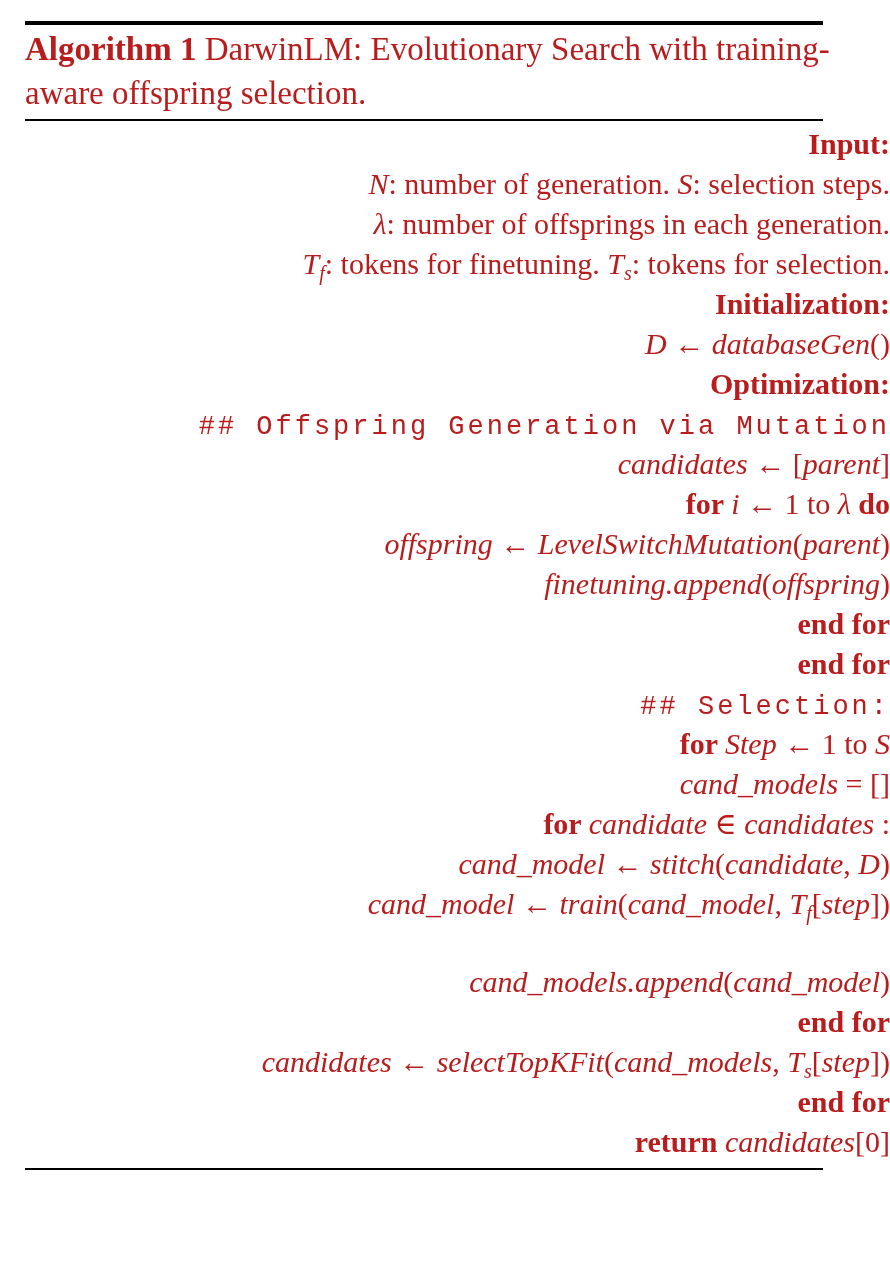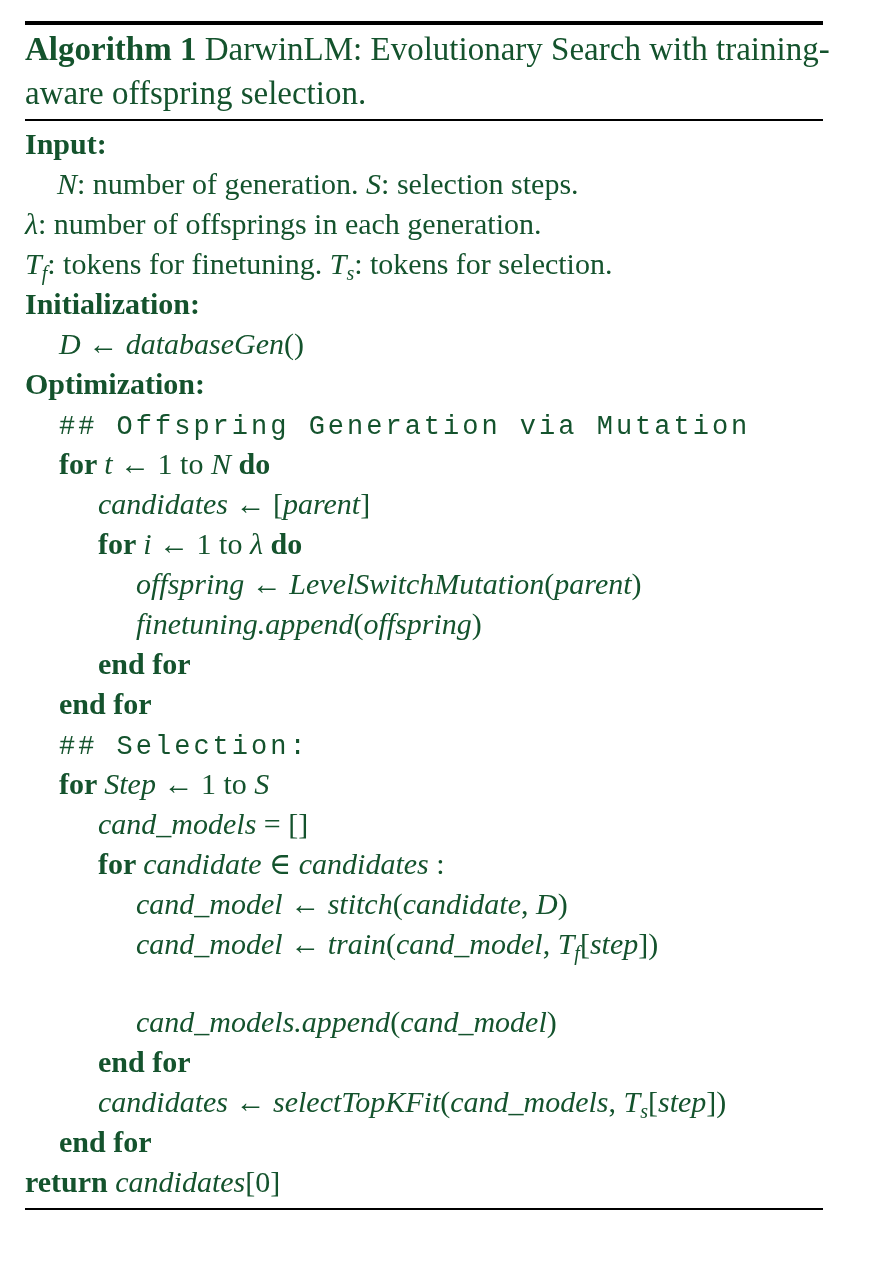--- a/index.html
+++ b/index.html
@@ -5,21 +5,21 @@
   html, body {
     margin: 0;
     padding: 0;
     background: #ffffff;
   }
   .paper {
     position: relative;
     width: 890px;
     height: 1270px;
     background: #ffffff;
-    color: #14532d;
+    color: #b91c1c;
     font-family: "Liberation Serif", "DejaVu Serif", serif;
     overflow: hidden;
   }
   .algorithm {
     padding-left: 25px;
     padding-top: 21px;
   }
   .rule {
     background: #000000;
     width: 798px;
@@ -28,20 +28,21 @@
   .rule-thin  { height: 2px; }
   .alg-title {
     width: 815px;
     font-size: 33px;
     line-height: 44px;
     padding: 2px 0 4px 0;
   }
   .lines {
     padding-top: 3px;
     padding-bottom: 6px;
+    text-align: right;
   }
   .line {
     font-size: 30px;
     line-height: 40px;
     height: 40px;
     white-space: nowrap;
   }
   .kw { font-weight: bold; }
   .rm { font-style: normal; }
   .mi { font-style: italic; }
@@ -66,21 +67,20 @@
     <div class="rule rule-thin"></div>
     <div class="lines" id="alg-lines">
         <div class="line" style="padding-left: 0px;"><span class="kw">Input:</span></div>
         <div class="line" style="padding-left: 0px; margin-left: 32px;"><span class="mi">N</span><span class="rm">: number of generation. </span><span class="mi">S</span><span class="rm">: selection steps.</span></div>
         <div class="line" style="padding-left: 0px;"><span class="mi">λ</span><span class="rm">: number of offsprings in each generation.</span></div>
         <div class="line" style="padding-left: 0px;"><span class="mi">T</span><span class="msub">f</span><span class="rm">: tokens for finetuning. </span><span class="mi">T</span><span class="msub">s</span><span class="rm">: tokens for selection.</span></div>
         <div class="line" style="padding-left: 0px;"><span class="kw">Initialization:</span></div>
         <div class="line" style="padding-left: 34px;"><span class="mi">D </span><span class="rm">← </span><span class="mi">databaseGen</span><span class="rm">()</span></div>
         <div class="line" style="padding-left: 0px;"><span class="kw">Optimization:</span></div>
         <div class="line" style="padding-left: 34px;"><span class="tt">## Offspring Generation via Mutation</span></div>
-        <div class="line" style="padding-left: 34px;"><span class="kw">for </span><span class="mi">t </span><span class="rm">← 1 to </span><span class="mi">N </span><span class="kw">do</span></div>
         <div class="line" style="padding-left: 73px;"><span class="mi">candidates </span><span class="rm">← [</span><span class="mi">parent</span><span class="rm">]</span></div>
         <div class="line" style="padding-left: 73px;"><span class="kw">for </span><span class="mi">i </span><span class="rm">← 1 to </span><span class="mi">λ </span><span class="kw">do</span></div>
         <div class="line" style="padding-left: 111px;"><span class="mi">offspring </span><span class="rm">← </span><span class="mi">LevelSwitchMutation</span><span class="rm">(</span><span class="mi">parent</span><span class="rm">)</span></div>
         <div class="line" style="padding-left: 111px;"><span class="mi">finetuning.append</span><span class="rm">(</span><span class="mi">offspring</span><span class="rm">)</span></div>
         <div class="line" style="padding-left: 73px;"><span class="kw">end for</span></div>
         <div class="line" style="padding-left: 34px;"><span class="kw">end for</span></div>
         <div class="line" style="padding-left: 34px;"><span class="tt">## Selection:</span></div>
         <div class="line" style="padding-left: 34px; font-family: Liberation Serif, serif;"><span class="kw">for </span><span class="mi">Step </span><span class="rm">← 1 to </span><span class="mi">S</span></div>
         <div class="line" style="padding-left: 73px;"><span class="mi">cand_models </span><span class="rm">= []</span></div>
         <div class="line" style="padding-left: 73px;"><span class="kw">for </span><span class="mi">candidate </span><span class="rm">∈ </span><span class="mi">candidates </span><span class="rm">:</span></div>

